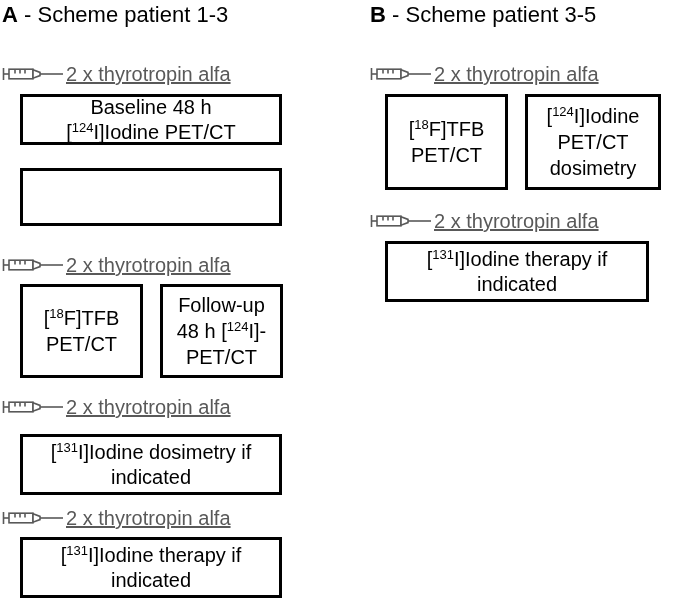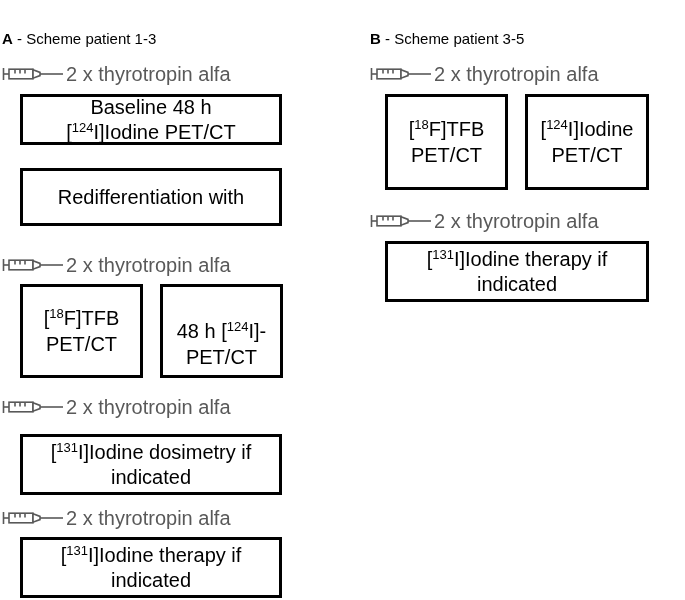--- a/index.html
+++ b/index.html
@@ -19,25 +19,24 @@
     position: absolute;
     top: 0;
   }
   #panel-a { left: 0px;  width: 340px; }
   #panel-b { left: 368px; width: 317px; }
 
   .panel-title {
     position: absolute;
     top: 2px;
     left: 2px;
-    font-size: 15px;
+    font-size: 22px;
     line-height: 26px;
     white-space: nowrap;
     color: #000;
-    margin-top: 24px;
   }
   .panel-title .letter {
     font-weight: bold;
   }
   .panel-title .dash {
     font-weight: normal;
   }
 
   
   .inject-row {
@@ -51,20 +50,21 @@
     display: inline-block;
     width: 62px;
     height: 16px;
     flex: 0 0 auto;
     margin-right: 2px;
   }
   .inject-label {
     font-size: 20px;
     line-height: 22px;
     color: #595959;
+    text-decoration: underline;
   }
 
   
   .box {
     position: absolute;
     box-sizing: border-box;
     border: 3px solid #000000;
     background: #ffffff;
     display: flex;
     align-items: center;
@@ -118,21 +118,21 @@
 
   <div class="box" style="left:20px; top:94px; width:262px; height:51px;">
     <div class="box-text">
       <span>Baseline 48 h</span><br>
       <span>[</span><sup>124</sup><span>I]Iodine PET/CT</span>
     </div>
   </div>
 
   <div class="box" style="left:20px; top:168px; width:262px; height:58px;">
     <div class="box-text">
-      <span>Redifferentiation with</span><br>
+      <br>
     </div>
   </div>
 
   <div class="inject-row" style="left:2px; top:253px;">
     <span class="syringe">
       <svg width="62" height="16" viewBox="0 0 62 16" xmlns="http://www.w3.org/2000/svg">
         <g stroke="#595959" fill="none" stroke-width="1.6">
           <line x1="1.5" y1="2" x2="1.5" y2="14"></line>
           <line x1="1.5" y1="8" x2="7" y2="8"></line>
           <rect x="7" y="3.2" width="24" height="9.6" fill="#ffffff"></rect>
@@ -150,21 +150,21 @@
 
   <div class="box tall" style="left:20px; top:284px; width:123px; height:94px;">
     <div class="box-text">
       <span>[</span><sup>18</sup><span>F]TFB</span><br>
       <span>PET/CT</span>
     </div>
   </div>
 
   <div class="box tall" style="left:160px; top:284px; width:123px; height:94px;">
     <div class="box-text">
-      <br>
+      <span>Follow-up</span><br>
       <span>48 h [</span><sup>124</sup><span>I]-</span><br>
       <span>PET/CT</span>
     </div>
   </div>
 
   <div class="inject-row" style="left:2px; top:395px;">
     <span class="syringe">
       <svg width="62" height="16" viewBox="0 0 62 16" xmlns="http://www.w3.org/2000/svg">
         <g stroke="#595959" fill="none" stroke-width="1.6">
           <line x1="1.5" y1="2" x2="1.5" y2="14"></line>
@@ -241,24 +241,25 @@
     <span class="inject-label">2 x thyrotropin alfa</span>
   </div>
 
   <div class="box tall" style="left:17px; top:94px; width:123px; height:96px;">
     <div class="box-text">
       <span>[</span><sup>18</sup><span>F]TFB</span><br>
       <span>PET/CT</span>
     </div>
   </div>
 
-  <div class="box tall" style="left:157px; top:94px; width:124px; height:96px;">
+  <div class="box tall" style="left:157px; top:94px; width:136px; height:96px;">
     <div class="box-text">
       <span>[</span><sup>124</sup><span>I]Iodine</span><br>
       <span>PET/CT</span><br>
+      <span>dosimetry</span>
     </div>
   </div>
 
   <div class="inject-row" style="left:2px; top:209px;">
     <span class="syringe">
       <svg width="62" height="16" viewBox="0 0 62 16" xmlns="http://www.w3.org/2000/svg">
         <g stroke="#595959" fill="none" stroke-width="1.6">
           <line x1="1.5" y1="2" x2="1.5" y2="14"></line>
           <line x1="1.5" y1="8" x2="7" y2="8"></line>
           <rect x="7" y="3.2" width="24" height="9.6" fill="#ffffff"></rect>

